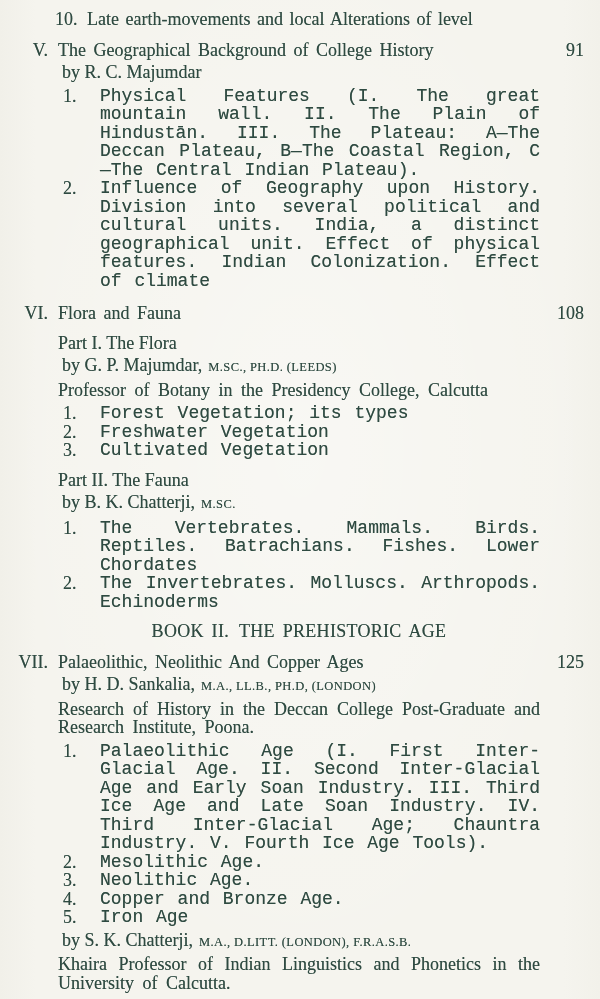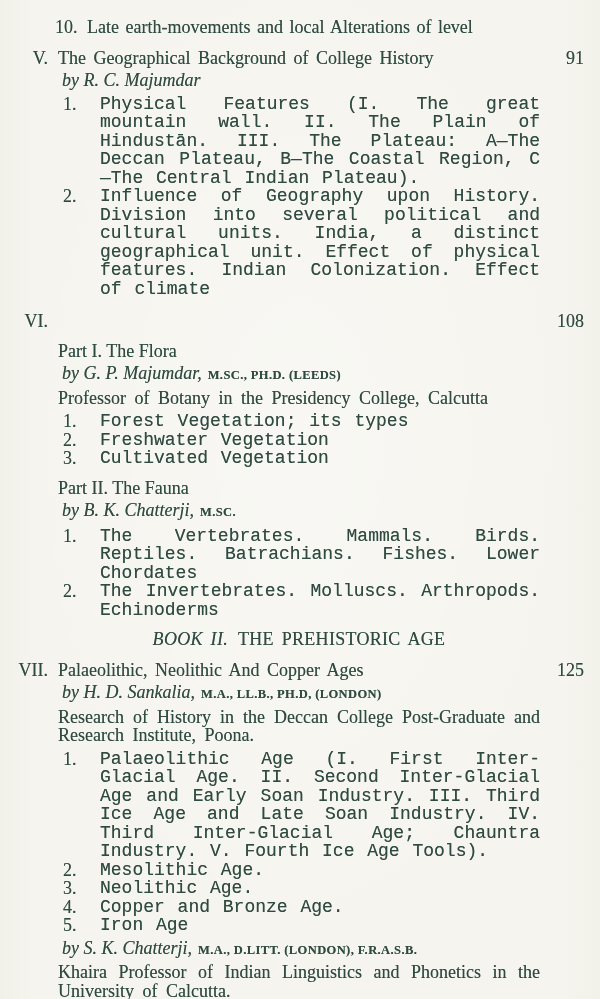--- a/index.html
+++ b/index.html
@@ -8,58 +8,58 @@
     background: #f4f3ec;
     overflow: hidden;
     font-family: "Liberation Serif", "DejaVu Serif", serif;
     font-size: 18px;
     line-height: 18.5px;
     color: #2e4a41;
     text-shadow: 0 0 0.5px rgba(46,74,65,0.55);
   }
   .page {
     width: 600px; height: 999px;
-    padding-top: 18px;
+    padding-top: 10px;
     box-sizing: border-box;
     background:
       radial-gradient(ellipse at 50% 45%, rgba(255,255,255,0.35), rgba(0,0,0,0) 70%),
       linear-gradient(90deg, #f1f0e9 0%, #f5f4ee 6%, #f5f4ee 94%, #f2f1ea 100%);
   }
 
   
   .carryover { display: flex; margin: 0 70px 0 55px; }
   .co-num  { flex: 0 0 32px; }
   .co-text { flex: 1; text-align: justify; word-spacing: 2px; }
 
   
   .chapter-head { display: flex; align-items: baseline; margin-top: 12px; }
   .roman   { flex: 0 0 58px; text-align: right; padding-right: 10px; box-sizing: border-box; }
   .ch-title{ flex: 1 1 auto; word-spacing: 3px; }
   .pagenum { margin-left: auto; padding-right: 16px; }
 
   
   .byline  { margin: 4px 60px 0 62px; }
-  .by-it   { font-style: italic; }
-  .creds   { font-size: 12.5px; letter-spacing: 0.4px; margin-left: 6px; white-space: nowrap; font-weight: bold; }
+  .by-it   { }
+  .creds   { font-size: 12.5px; letter-spacing: 0.4px; margin-left: 6px; white-space: nowrap; }
 
   
   .affil   { margin: 4px 60px 0 58px; text-align: justify; word-spacing: 4px; }
 
   
   .items   { margin-top: 5px; }
   .item    { display: flex; margin: 0 60px 0 58px; }
   .item-num  { flex: 0 0 42px; padding-left: 5px; box-sizing: border-box; }
   .item-text { flex: 1; text-align: justify; word-spacing: 2px; font-family: Liberation Mono, monospace; }
 
   
   .part-heading { margin: 11px 60px 0 58px; }
 
   
   .book-heading { margin: 11px 60px 0 58px; text-align: center; word-spacing: 3px; letter-spacing: 0.3px; }
-  .bh-italic { font-style: italic; margin-right: 10px; }
+  .bh-italic { margin-right: 10px; }
 </style>
 </head>
 <body>
 
 <div class="page">
 
   <div class="carryover">
     <span class="co-num">10.</span>
     <span class="co-text">Late earth-movements and local Alterations of level</span>
   </div>
@@ -81,20 +81,21 @@
       <div class="item">
         <span class="item-num">2.</span>
         <span class="item-text">Influence of Geography upon History. Division into several political and cultural units. India, a distinct geographical unit. Effect of physical features. Indian Colonization. Effect of climate</span>
       </div>
     </div>
   </div>
 
   <div>
     <div class="chapter-head" style="margin-top:14px;">
       <span class="roman">VI.</span>
+      <span class="ch-title">Flora and Fauna</span>
       <span class="pagenum">108</span>
     </div>
 
     <div class="part-heading">Part I. The Flora</div>
     <div class="byline">
       <span class="by-it">by G. P. Majumdar,</span><span class="creds">M.SC., PH.D. (LEEDS)</span>
     </div>
     <div class="affil">Professor of Botany in the Presidency College, Calcutta</div>
     <div class="items">
       <div class="item">

